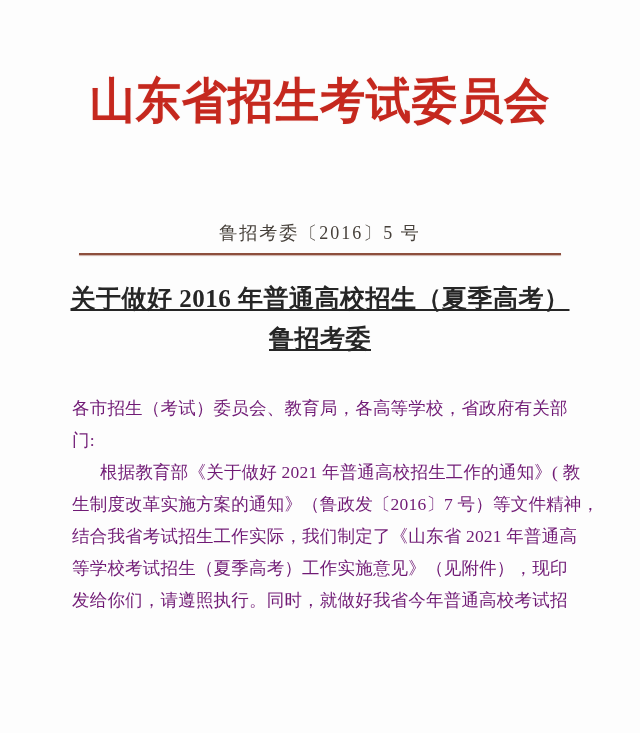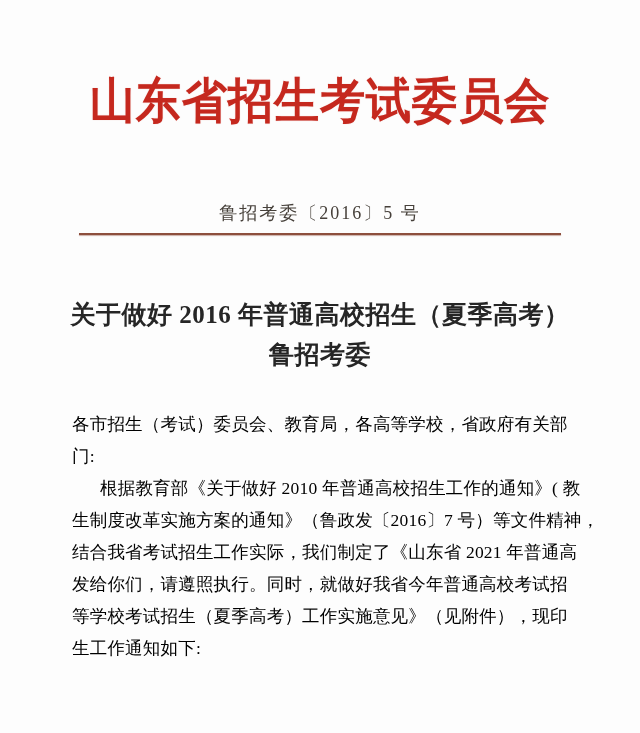--- a/index.html
+++ b/index.html
@@ -24,48 +24,49 @@
     line-height: 58px;
     font-weight: bold;
     color: #c5281e;
     letter-spacing: 1px;
     transform: scaleX(0.94);
     transform-origin: center;
     text-shadow: 0 0 1px rgba(197,40,30,0.35);
     white-space: nowrap;
   }
   .doc-number {
-    margin-top: 72px;
+    margin-top: 92px;
     text-align: center;
     font-size: 18px;
     line-height: 22px;
     color: #46403a;
     letter-spacing: 2px;
   }
   .red-rule {
     width: 482px;
     height: 2px;
     margin: 9px auto 0 auto;
     background: #8d4f3d;
     box-shadow: 0 1px 1px rgba(141,79,61,0.45);
   }
   .notice-title {
-    margin-top: 60px;
+    margin-top: 24px;
     text-align: center;
     font-weight: bold;
     color: #262626;
     font-size: 25px;
     line-height: 40px;
     letter-spacing: 0.5px;
+    text-decoration: underline;
   }
   .body-text {
     margin: 33px 62px 0 72px;
     font-size: 17.5px;
     line-height: 32px;
-    color: #000000;
+    color: #701a75;
     letter-spacing: 0.2px;
   }
   .body-line { white-space: nowrap; }
   .body-line.indent { padding-left: 28px; }
 </style>
 </head>
 <body>
 
 <div class="page">
 
@@ -76,21 +77,20 @@
   <div class="red-rule"></div>
 
   <div class="notice-title">
     <div>关于做好 2016 年普通高校招生（夏季高考）</div>
     <div>鲁招考委</div>
   </div>
 
   <div class="body-text">
     <div class="body-line">各市招生（考试）委员会、教育局，各高等学校，省政府有关部</div>
     <div class="body-line">门:</div>
-    <div class="body-line indent">根据教育部《关于做好 2010 年普通高校招生工作的通知》( 教</div>
+    <div class="body-line indent">根据教育部《关于做好 2021 年普通高校招生工作的通知》( 教</div>
     <div class="body-line">生制度改革实施方案的通知》（鲁政发〔2016〕7 号）等文件精神，</div>
     <div class="body-line">结合我省考试招生工作实际，我们制定了《山东省 2021 年普通高</div>
+    <div class="body-line">等学校考试招生（夏季高考）工作实施意见》（见附件），现印</div>
     <div class="body-line">发给你们，请遵照执行。同时，就做好我省今年普通高校考试招</div>
-    <div class="body-line">等学校考试招生（夏季高考）工作实施意见》（见附件），现印</div>
-    <div class="body-line">生工作通知如下:</div>
   </div>
 
 </div>
 
 </body></html>

